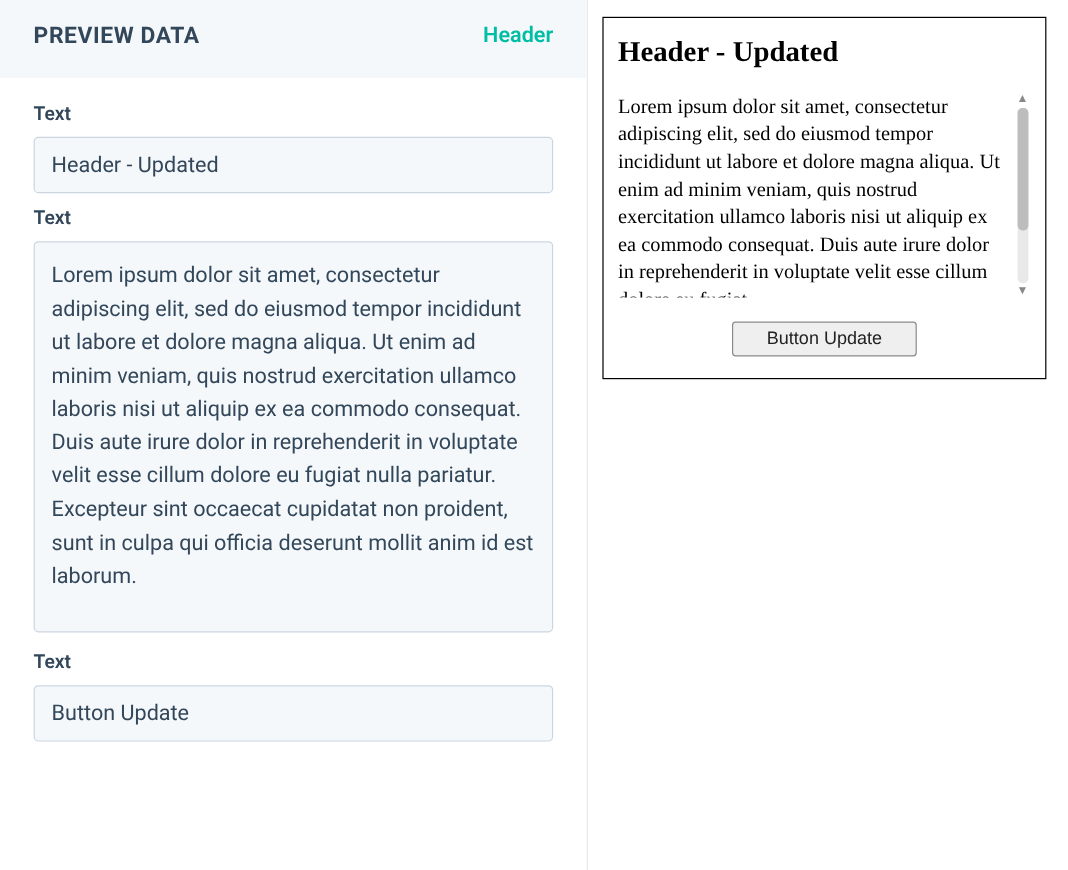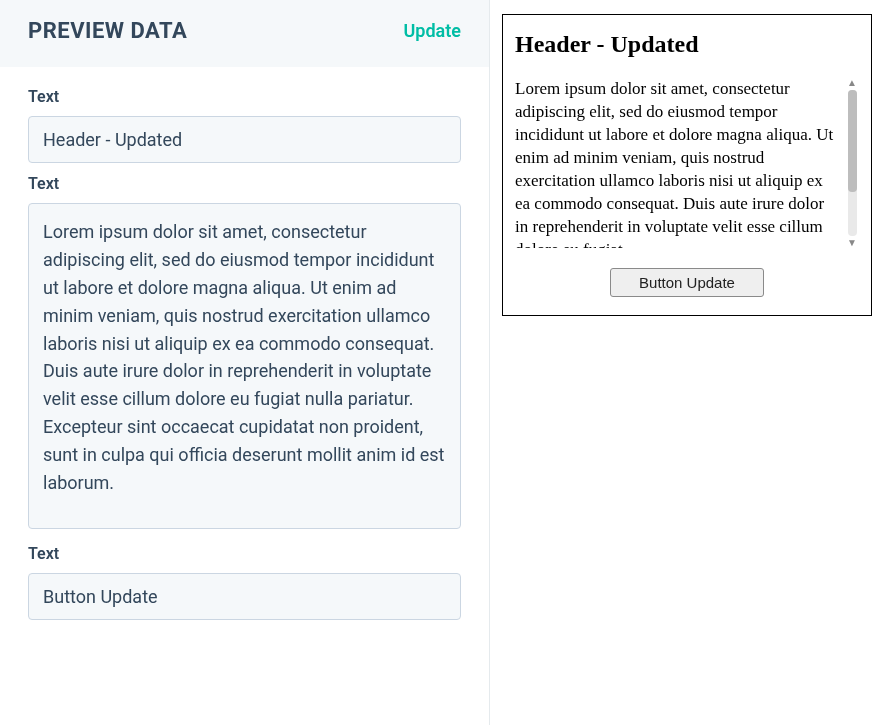--- a/index.html
+++ b/index.html
@@ -23,21 +23,21 @@
       flex-direction: column;
     }
     .panel-header {
       background: #f5f8fa;
       padding: 18px 28px 24px 28px;
       display: flex;
       justify-content: space-between;
       align-items: center;
     }
     .panel-title {
-      font-size: 22px;
+      font-size: 19px;
       font-weight: 700;
       letter-spacing: 0.5px;
       color: #33475b;
       text-transform: uppercase;
     }
     .reset-link {
       color: #00bda5;
       font-size: 18px;
       font-weight: 600;
       cursor: pointer;
@@ -158,21 +158,21 @@
       color: #222;
       cursor: pointer;
     }
   </style>
 </head>
 <body>
 
 <div class="left-panel">
   <div class="panel-header">
     <div class="panel-title">PREVIEW DATA</div>
-    <div class="reset-link">Update</div>
+    <div class="reset-link">Header</div>
   </div>
   <div class="form-body">
 
     <div class="form-group">
       <label class="form-label">Text</label>
       <input class="form-input" type="text" value="Header - Updated" style="">
     </div>
 
     <div class="form-group">
       <label class="form-label">Text</label>

